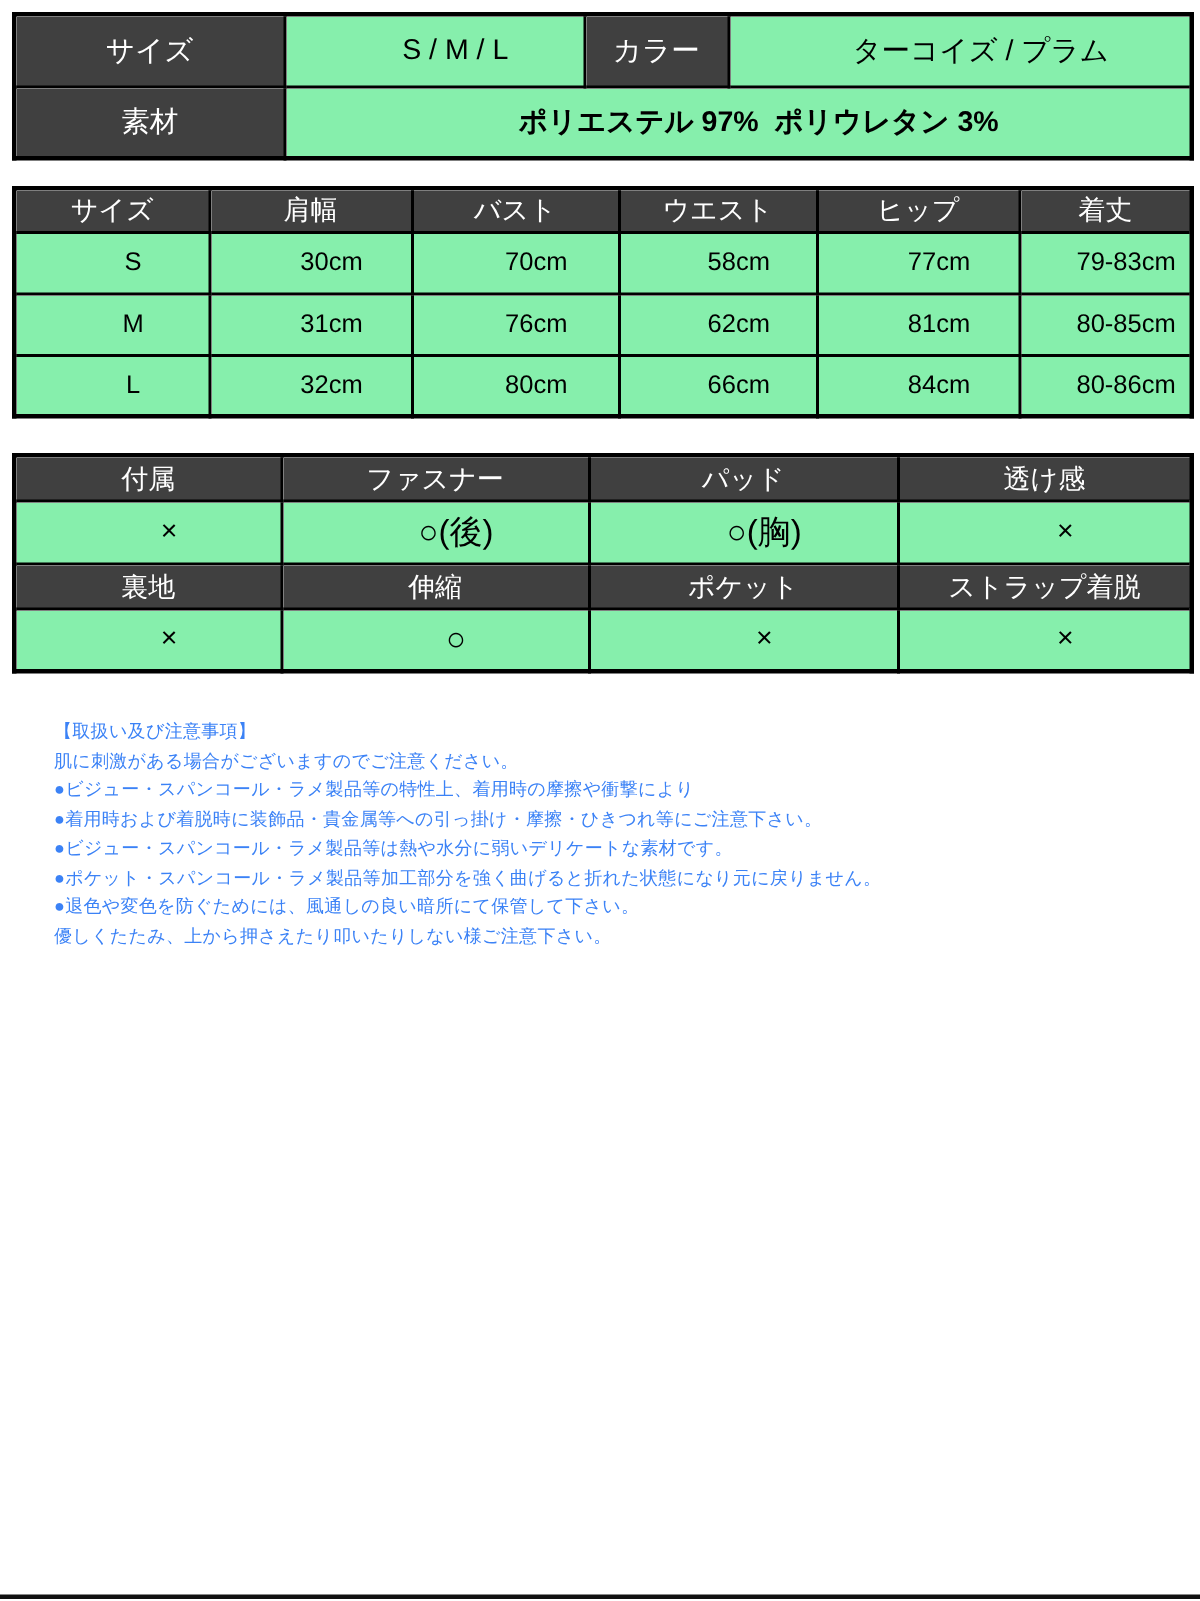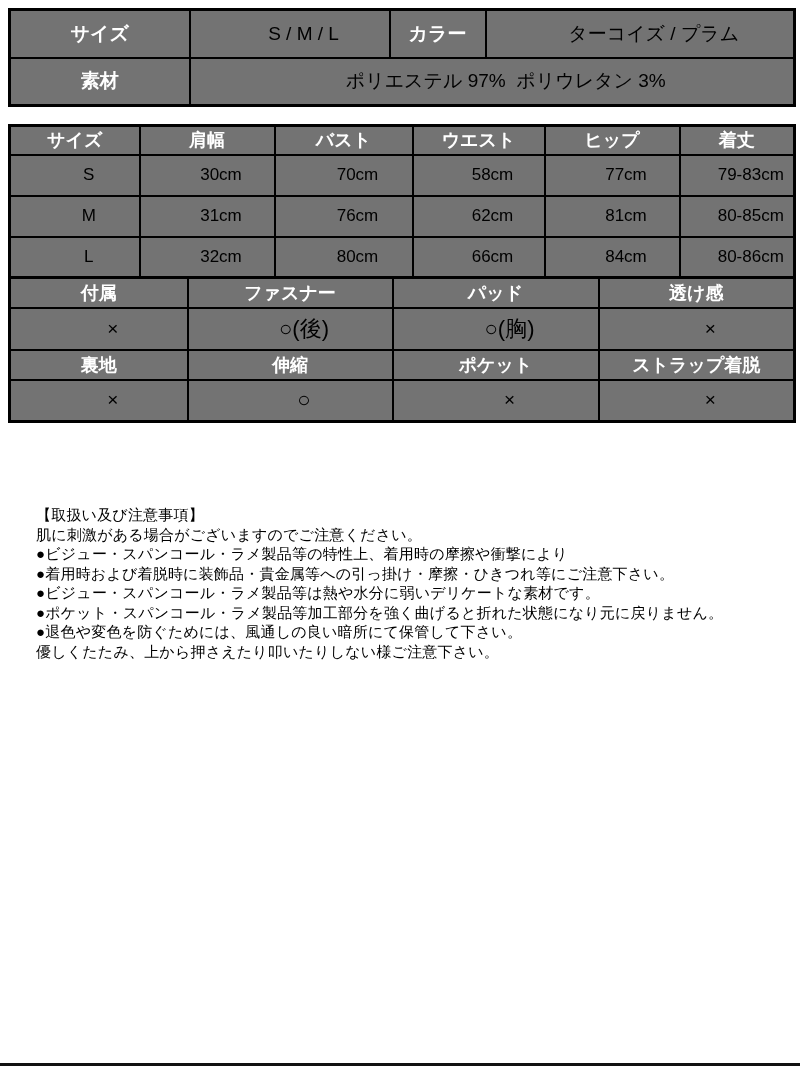--- a/index.html
+++ b/index.html
@@ -21,53 +21,52 @@
   }
   th, td {
     border: 2px solid #000;
     text-align: center;
     vertical-align: middle;
     padding: 0;
     overflow: hidden;
     color: #000;
   }
   th {
-    background: #737373;
+    background: #404040;
     color: #ffffff;
-    font-weight: bold;
+    font-weight: normal;
   }
-  td { background: #737373; padding-left: 28px; }
+  td { background: #86efac; padding-left: 28px; }
 
   
   #spec-top { top: 8px; width: 785px; }
   #spec-top th, #spec-top td { height: 48px; font-size: 19px; }
-  #spec-top .pre { white-space: pre; }
+  #spec-top .pre { white-space: pre; font-weight: bold; }
 
   
   #size-chart { top: 124px; width: 785px; }
   #size-chart th { height: 29px; font-size: 18px; }
   #size-chart td { height: 41px; font-size: 17px; }
 
   
-  #features { top: 276px; width: 785px; }
+  #features { top: 302px; width: 785px; }
   #features th { height: 30px; font-size: 18px; }
   #features td { height: 42px; font-size: 19px; }
   #features td.circle-cell { font-size: 22px; }
 
   
   #care {
     position: absolute;
     left: 36px;
     top: 478px;
     width: 742px;
-    font-size: 15px;
+    font-size: 12px;
     line-height: 19.5px;
-    color: #000000;
+    color: #3b82f6;
     letter-spacing: 0.2px;
-    margin-top: 27px;
   }
   #care .line { white-space: nowrap; }
 
   #bottom-line {
     position: absolute;
     left: 0;
     top: 1063px;
     width: 800px;
     height: 3px;
     background: #111111;

